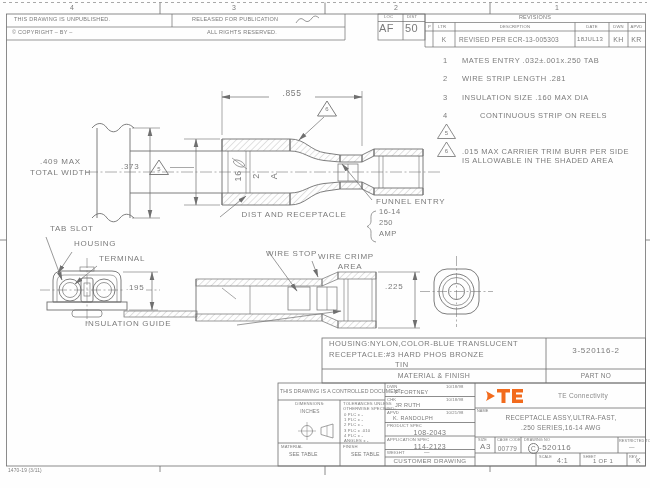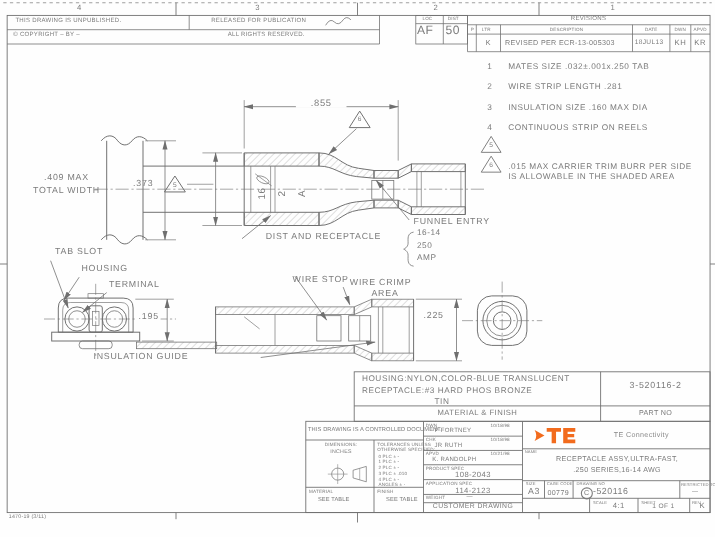--- a/index.html
+++ b/index.html
@@ -255,27 +255,27 @@
   <div class="t s42 ctr" style="left:575px;top:24.5px;width:34px">DATE</div>
   <div class="t s42 ctr" style="left:609px;top:24.5px;width:19px">DWN</div>
   <div class="t s42 ctr" style="left:628px;top:24.5px;width:17px">APVD</div>
   <div class="t s65 ctr" style="left:433px;top:35.5px;width:22px">K</div>
   <div class="t s65" style="left:459px;top:35.5px">REVISED PER ECR-13-005303</div>
   <div class="t s6" style="left:577px;top:36px">18JUL13</div>
   <div class="t s7 ctr" style="left:609px;top:35.5px;width:19px">KH</div>
   <div class="t s7 ctr" style="left:628px;top:35.5px;width:17px">KR</div>
 
   <div class="t s75" style="left:443px;top:56.5px">1</div>
-  <div class="t s75" style="left:462px;top:56.5px">MATES SIZE .032±.001x.250 TAB</div>
+  <div class="t s75" style="left:462px;top:56.5px">MATES ENTRY .032±.001x.250 TAB</div>
   <div class="t s75" style="left:443px;top:75px">2</div>
   <div class="t s75" style="left:462px;top:75px">WIRE STRIP LENGTH .281</div>
   <div class="t s75" style="left:443px;top:93.5px">3</div>
   <div class="t s75" style="left:462px;top:93.5px">INSULATION SIZE .160 MAX DIA</div>
   <div class="t s75" style="left:443px;top:112px">4</div>
-  <div class="t s75" style="left:462px;top:112px">CONTINUOUS STRIP ON REELS</div>
+  <div class="t s75" style="left:480px;top:112px">CONTINUOUS STRIP ON REELS</div>
   <div class="t s6 ctr" style="left:441px;top:130px;width:11px">5</div>
   <div class="t s6 ctr" style="left:441px;top:148px;width:11px">6</div>
   <div class="t s75" style="left:462px;top:147.5px">.015 MAX CARRIER TRIM BURR PER SIDE</div>
   <div class="t s75" style="left:462px;top:157px">IS ALLOWABLE IN THE SHADED AREA</div>
 
   <div class="t s85 ctr wbg" style="left:269px;top:89px;width:42px">.855</div>
   <div class="t s8 rt" style="left:40px;top:157.5px;width:100px">.409 MAX</div>
   <div class="t s8 rt" style="left:30px;top:168.5px;width:108px">TOTAL WIDTH</div>
   <div class="t s8" style="left:121px;top:162.5px">.373</div>
   <div class="t s6 ctr" style="left:152px;top:165.5px;width:14px">5</div>

